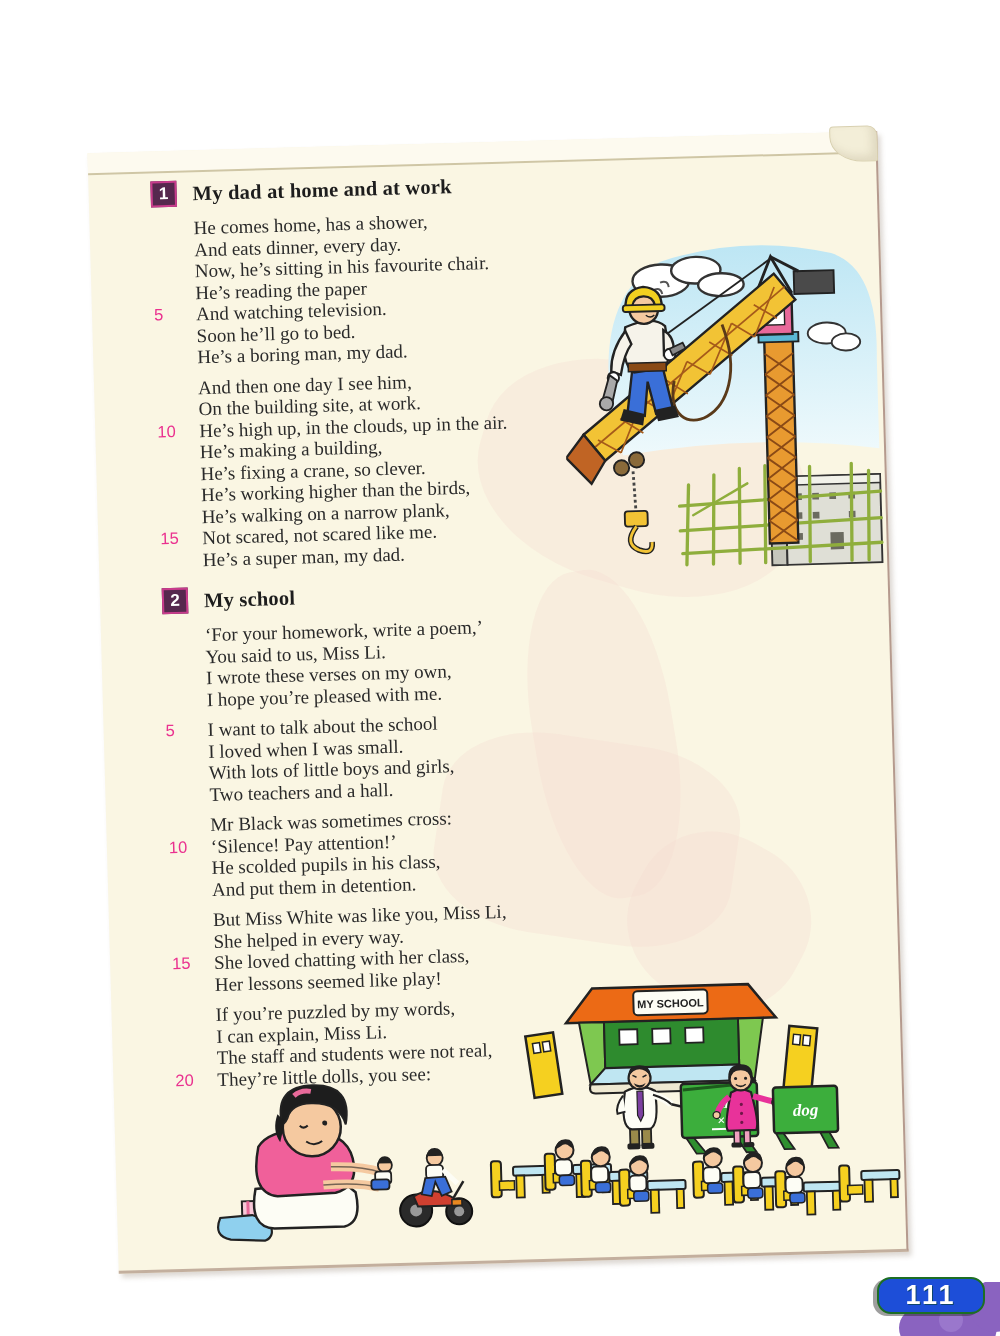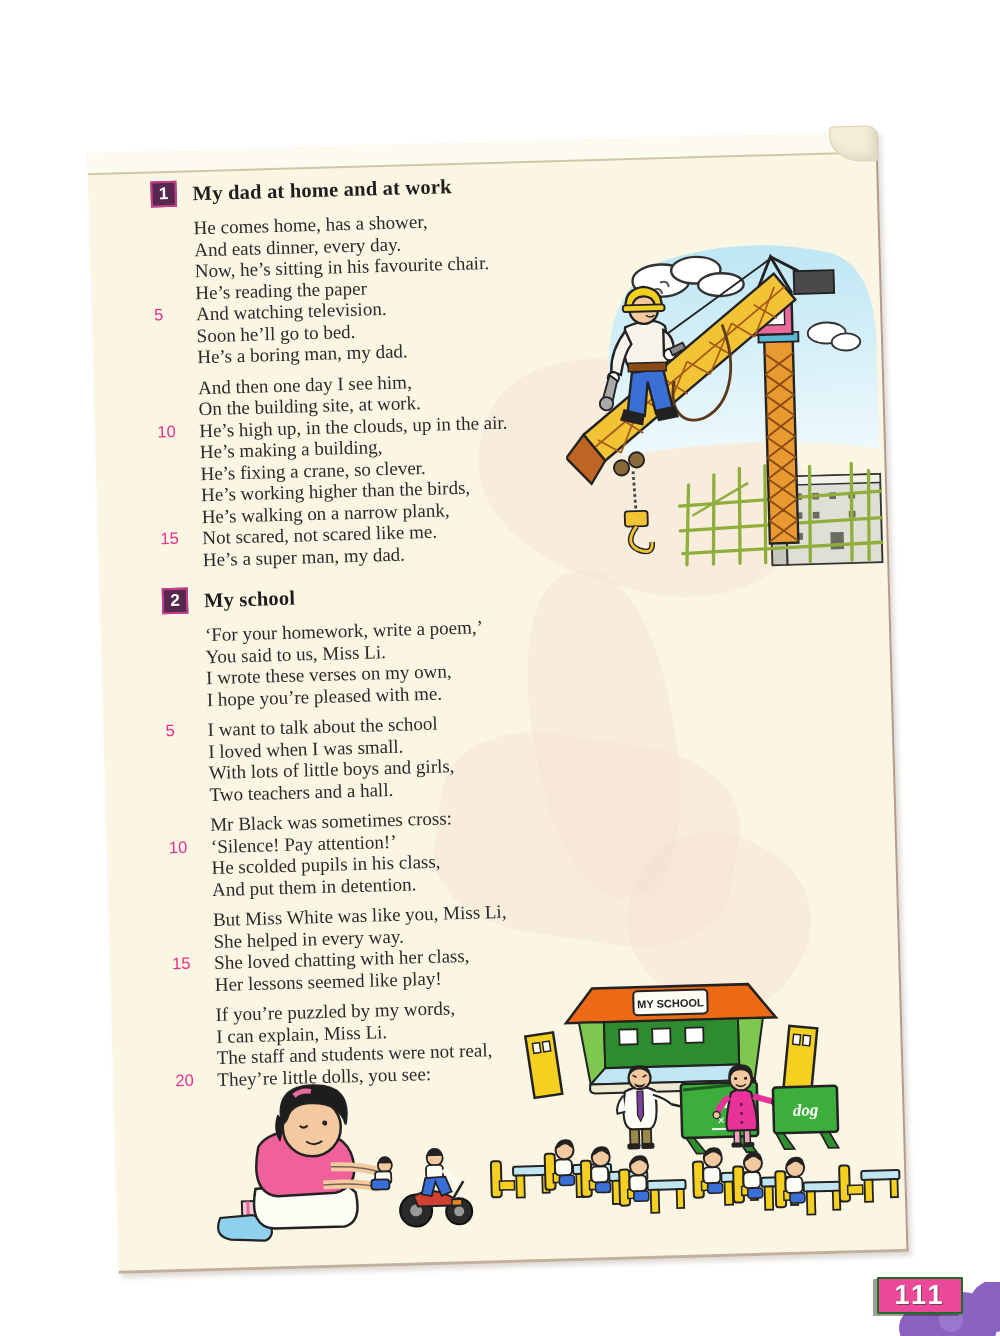--- a/index.html
+++ b/index.html
@@ -61,22 +61,22 @@
 
   
   .ill{position:absolute;}
   .ill-crane{left:470px;top:85px;width:318px;height:355px;}
   .ill-school{left:329px;top:841px;width:460px;height:265px;}
   .ill-girl{left:47px;top:928px;width:310px;height:175px;}
 
   
   .pn-blob{position:absolute;left:885px;top:1282px;width:115px;height:54px;}
   .page-number{
-    position:absolute;left:877px;top:1277px;width:86px;height:37px;
-    background:#ec4899;border:2px solid #1d6e24;border-radius:1px;
+    position:absolute;left:877px;top:1277px;width:108px;height:37px;
+    background:#1d4ed8;border:2px solid #1d6e24;border-radius:14px;
     box-sizing:border-box;
     box-shadow:-4px 2px 0 rgba(40,40,40,.45);
     color:#ffffff;font-family:"Liberation Sans","DejaVu Sans",sans-serif;
     font-weight:bold;font-size:27px;line-height:32px;text-align:center;
     letter-spacing:3px;text-shadow:1px 1px 0 rgba(0,60,0,.5);
   }
 </style>
 </head>
 <body>
 

